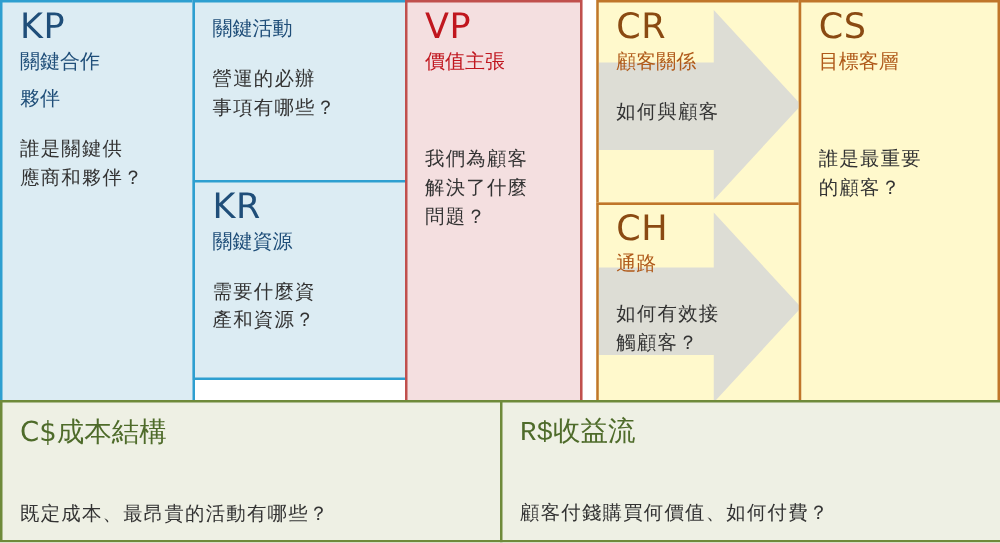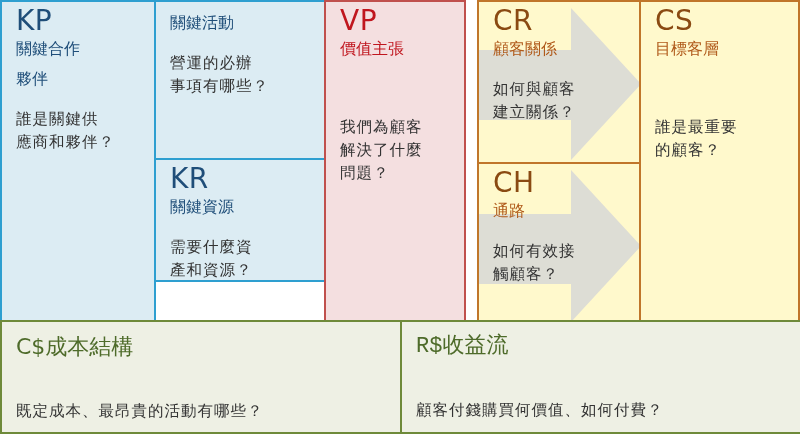--- a/index.html
+++ b/index.html
@@ -38,21 +38,21 @@
 
 <div class="cell blue" style="left:154px;top:0;width:172px;height:164px;">
   <div class="inner" style="top:6px;">
     <span class="title">關鍵活動</span>
     <div style="height:14px;"></div>
     <span class="q">營運的必辦</span>
     <span class="q">事項有哪些？</span>
   </div>
 </div>
 
-<div class="cell blue" style="left:154px;top:158px;width:172px;height:124px;">
+<div class="cell blue" style="left:154px;top:144px;width:172px;height:160px;">
   <div class="inner" style="top:6px;">
     <span class="code">KR</span>
     <span class="title">關鍵資源</span>
     <div style="height:14px;"></div>
     <span class="q">需要什麼資</span>
     <span class="q">產和資源？</span>
   </div>
 </div>
 
 <div class="cell red" style="left:324px;top:0;width:142px;height:322px;">
@@ -68,21 +68,20 @@
 
 <div class="cell orange" style="left:477px;top:0;width:164px;height:164px;">
   <svg class="arrow" width="164" height="164" style="left:0;top:0;">
     <polygon points="0,48 92,48 92,6 162,82 92,158 92,118 0,118" fill="#d9d9d6" opacity="0.9"></polygon>
   </svg>
   <div class="inner txt" style="top:6px;">
     <span class="code">CR</span>
     <span class="title">顧客關係</span>
     <div style="height:14px;"></div>
     <span class="q">如何與顧客</span>
-    <span class="q">建立關係？</span>
   </div>
 </div>
 
 <div class="cell orange" style="left:477px;top:162px;width:189px;height:160px;">
   <svg class="arrow" width="164" height="160" style="left:0;top:0;">
     <polygon points="0,50 92,50 92,6 162,82 92,158 92,120 0,120" fill="#d9d9d6" opacity="0.9"></polygon>
   </svg>
   <div class="inner txt" style="top:6px;">
     <span class="code">CH</span>
     <span class="title">通路</span>

